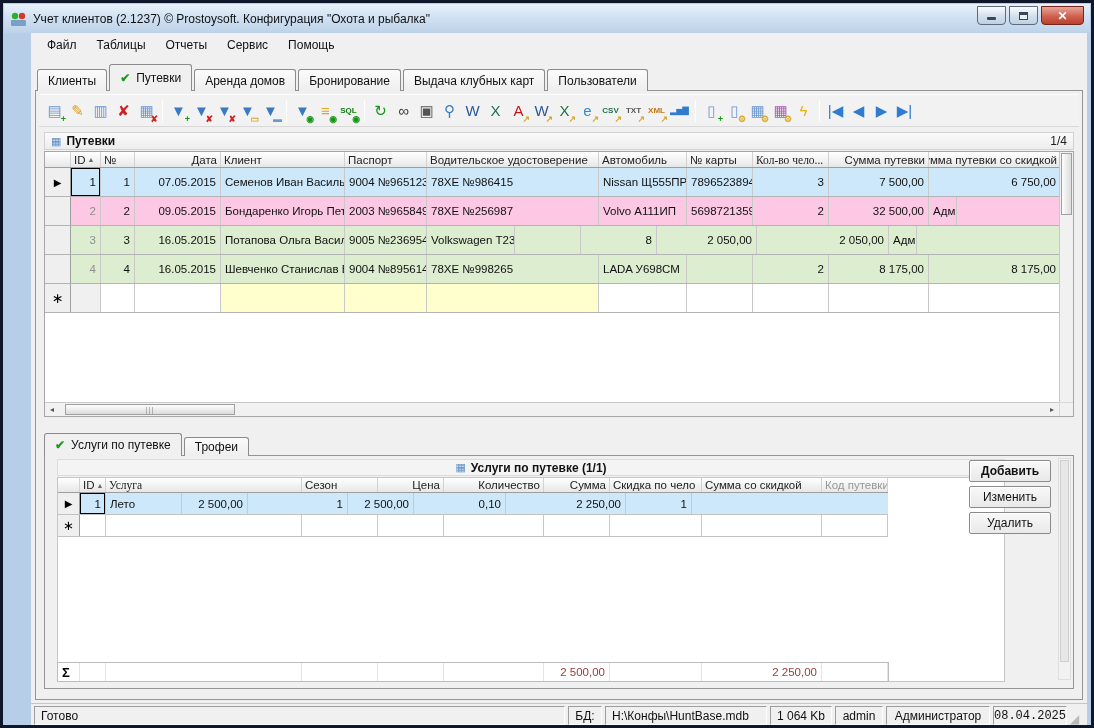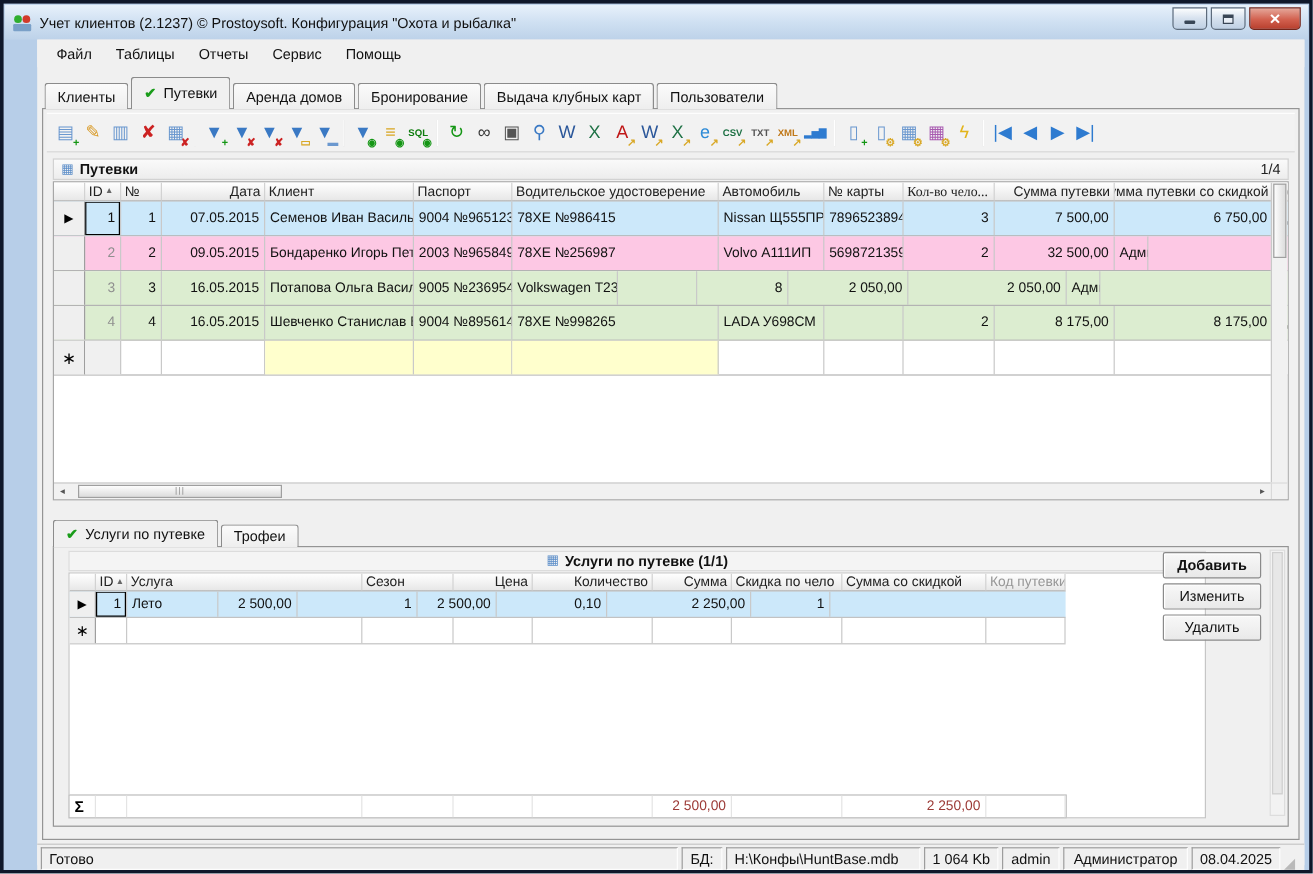--- a/index.html
+++ b/index.html
@@ -80,21 +80,21 @@
   .btn.primary{font-weight:bold;}
   .vscroll2{position:absolute;right:2px;top:2px;bottom:8px;width:13px;background:#f2f2f2;border:1px solid #dddddd;}
   .vthumb2{margin:1px;height:92%;background:#e7e7e7;border:1px solid #cfcfcf;}
   
   .statusbar{position:absolute;left:0;right:0;top:670px;height:24px;background:#f0f0f0;border-top:1px solid #c6c6c6;
     display:flex;align-items:center;gap:3px;padding:0 3px;}
   .spanel{height:19px;border:1px solid #b5b5b5;border-top-color:#9d9d9d;border-left-color:#9d9d9d;border-bottom-color:#fdfdfd;border-right-color:#fdfdfd;
     background:#f0f0f0;font-size:12px;color:#111;display:flex;align-items:center;padding:0 6px;white-space:nowrap;overflow:hidden;}
   .spanel.state{flex:1;}
   .spanel.c{justify-content:center;}
-  .w32{width:34px;} .w158{width:162px;} .w56{width:62px;} .w44{width:48px;} .w100{width:104px;} .w70{width:74px;}
+  .w32{width:34px;} .w158{width:162px;} .w56{width:62px;} .w44{width:48px;} .w100{width:104px;} .w70{width:74px;font-family:Liberation Mono, monospace;}
   .grip{width:14px;height:14px;align-self:flex-end;color:#b9b9b9;font-size:12px;line-height:12px;}
 </style>
 </head>
 <body>
 
 <div class="win">
   <div class="titlebar">
     <span class="appicon">
       <svg width="18" height="16" viewBox="0 0 18 16">
         <rect x="1" y="9" width="15" height="6" rx="1" fill="#7aa0c8"></rect>
@@ -402,21 +402,21 @@
 
       <div class="dpanel">
         <div class="dgroup">
           <span class="grpicon">▦</span>
           <span class="grptitle">Услуги по путевке (1/1)</span>
         </div>
         <div class="dwhite" id="dgrid">
             <div class="ghead">
               <span class="gh" style="width: 22px;"></span>
               <span class="gh l" style="width: 26px;">ID<span class="sortarrow">▲</span></span>
-              <span class="gh l" style="width: 196px;">Услуга</span>
+              <span class="gh l" style="width: 196px; font-family: Liberation Serif, serif;">Услуга</span>
               <span class="gh l" style="width: 76px;">Сезон</span>
               <span class="gh r" style="width: 66px;">Цена</span>
               <span class="gh r" style="width: 100px;">Количество</span>
               <span class="gh r" style="width: 66px;">Сумма</span>
               <span class="gh l" style="width: 92px;">Скидка по чело</span>
               <span class="gh l" style="width: 120px;">Сумма со скидкой</span>
               <span class="gh l muted" style="width: 66px;">Код путевки</span>
             </div>
             <div class="grow" style="background: rgb(204, 232, 250);">
               <span class="gmark" style="width: 22px;">▶</span>

